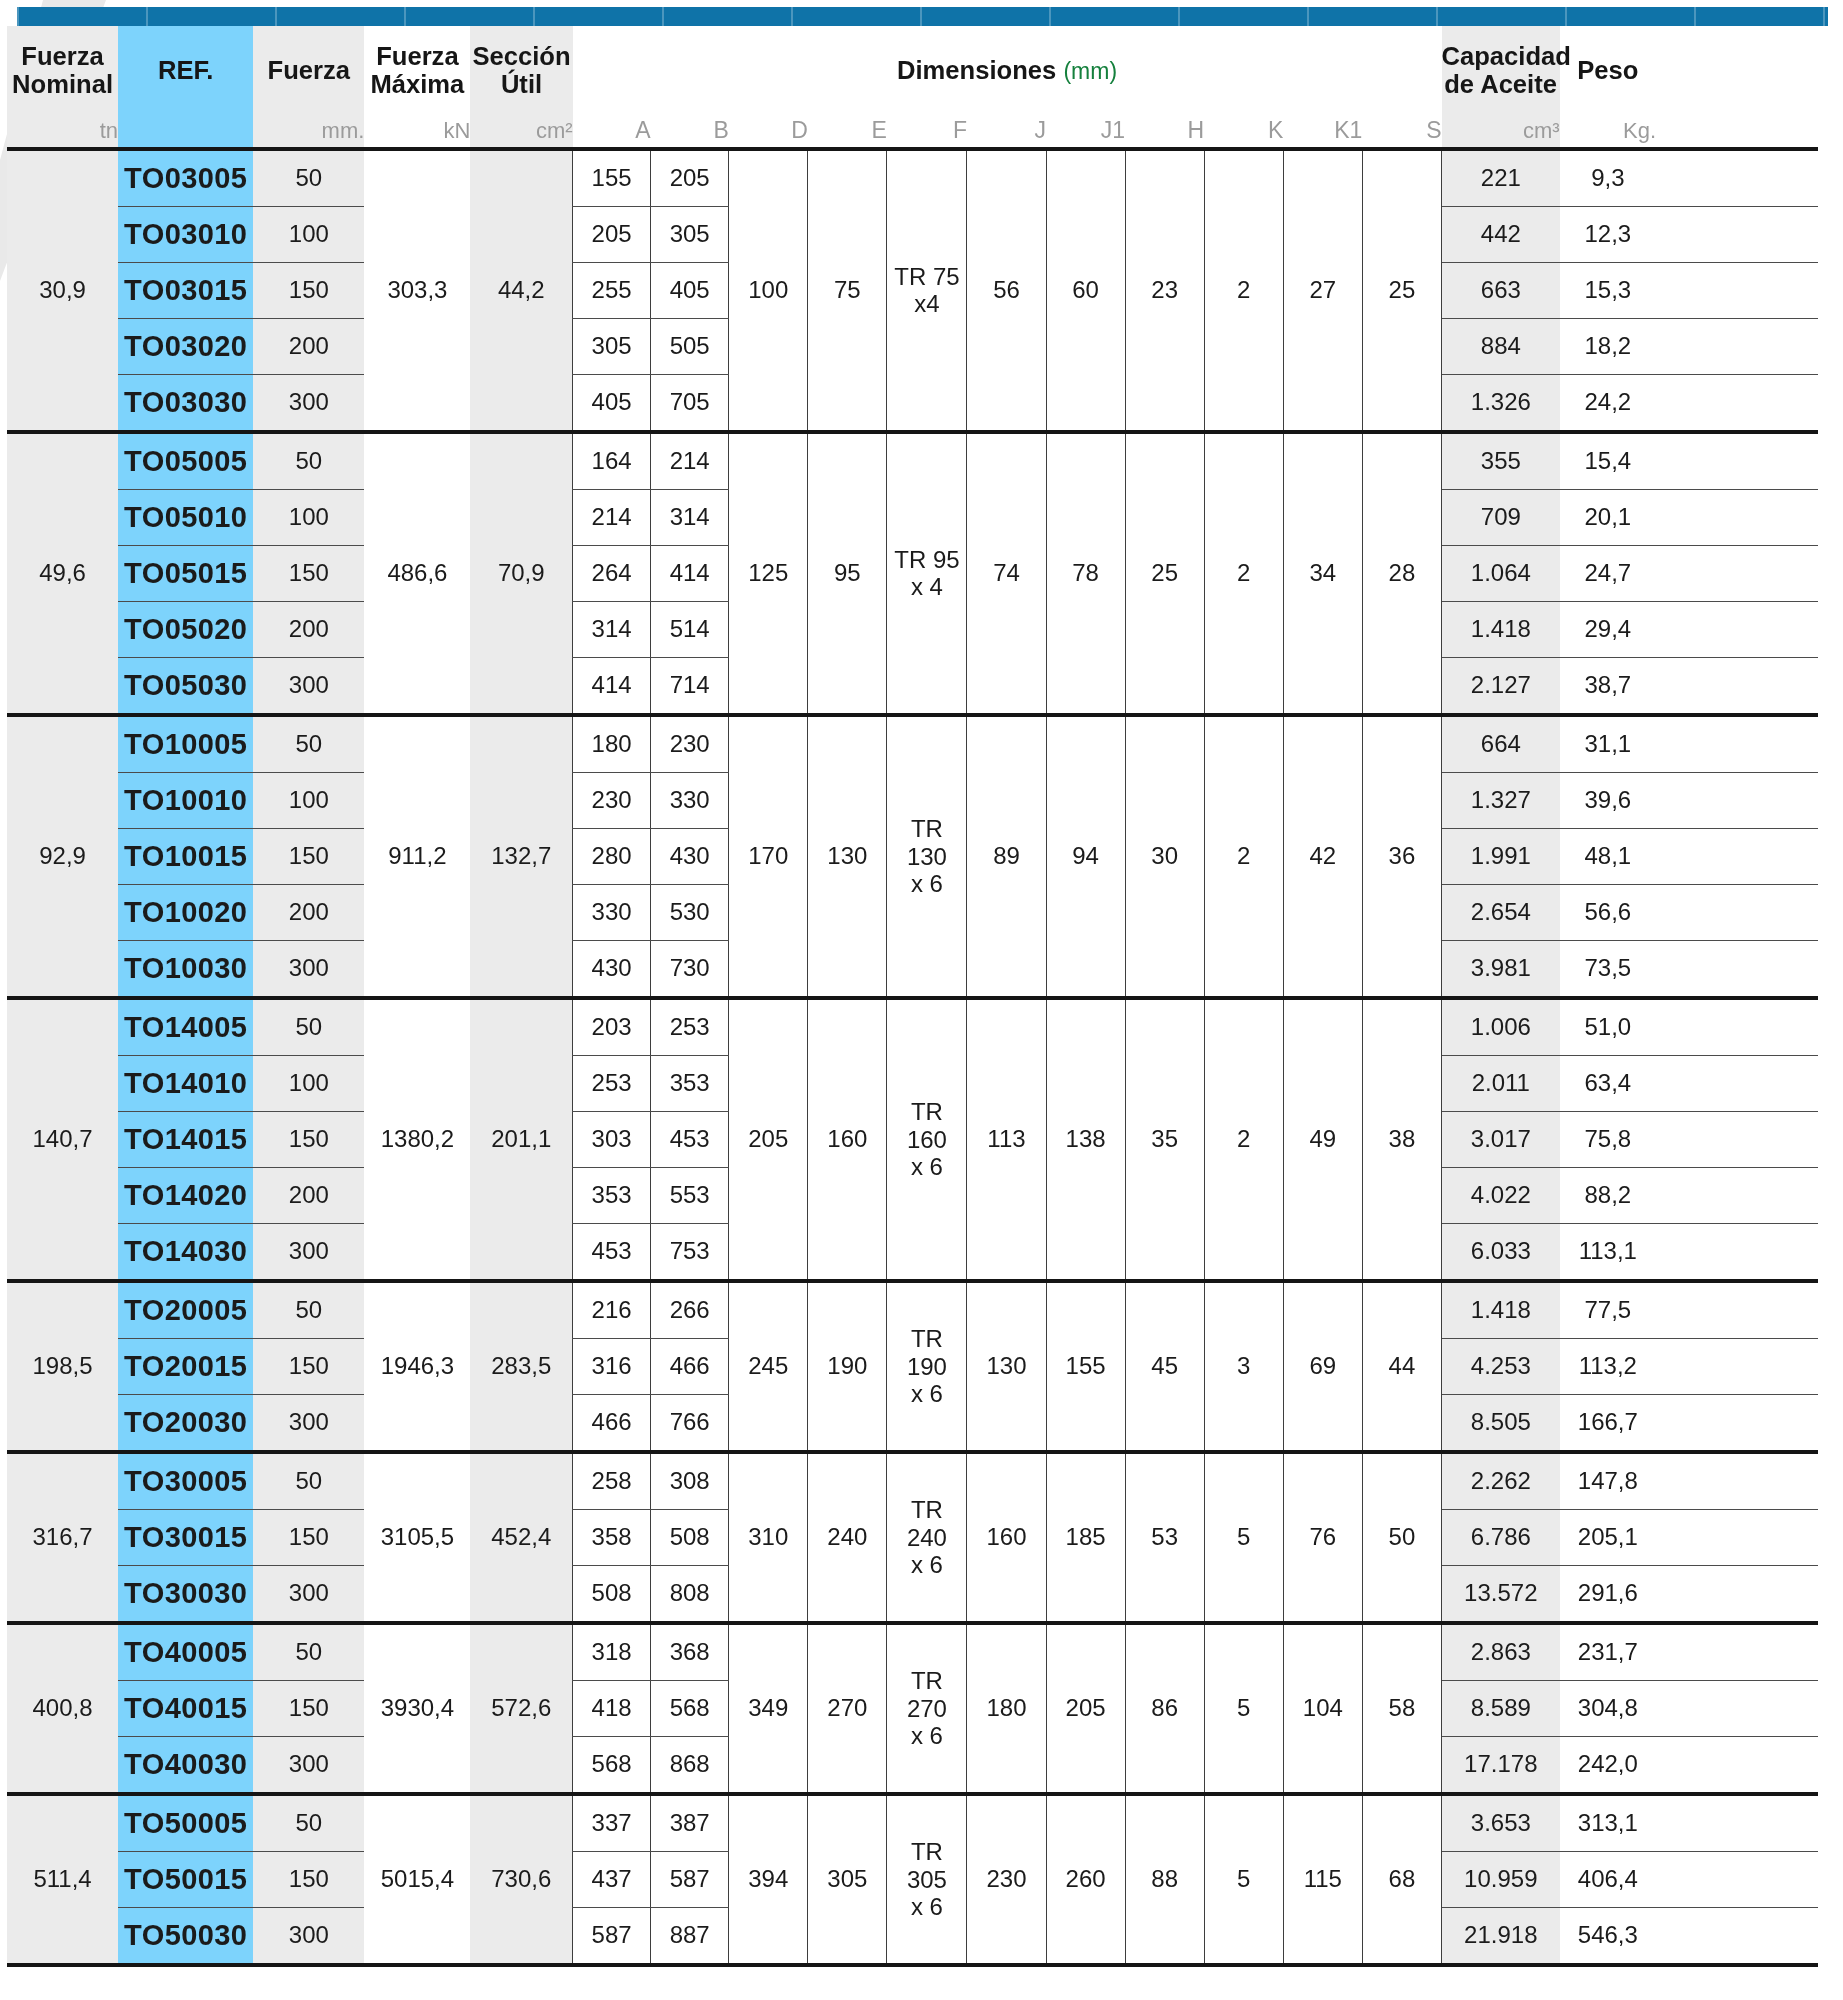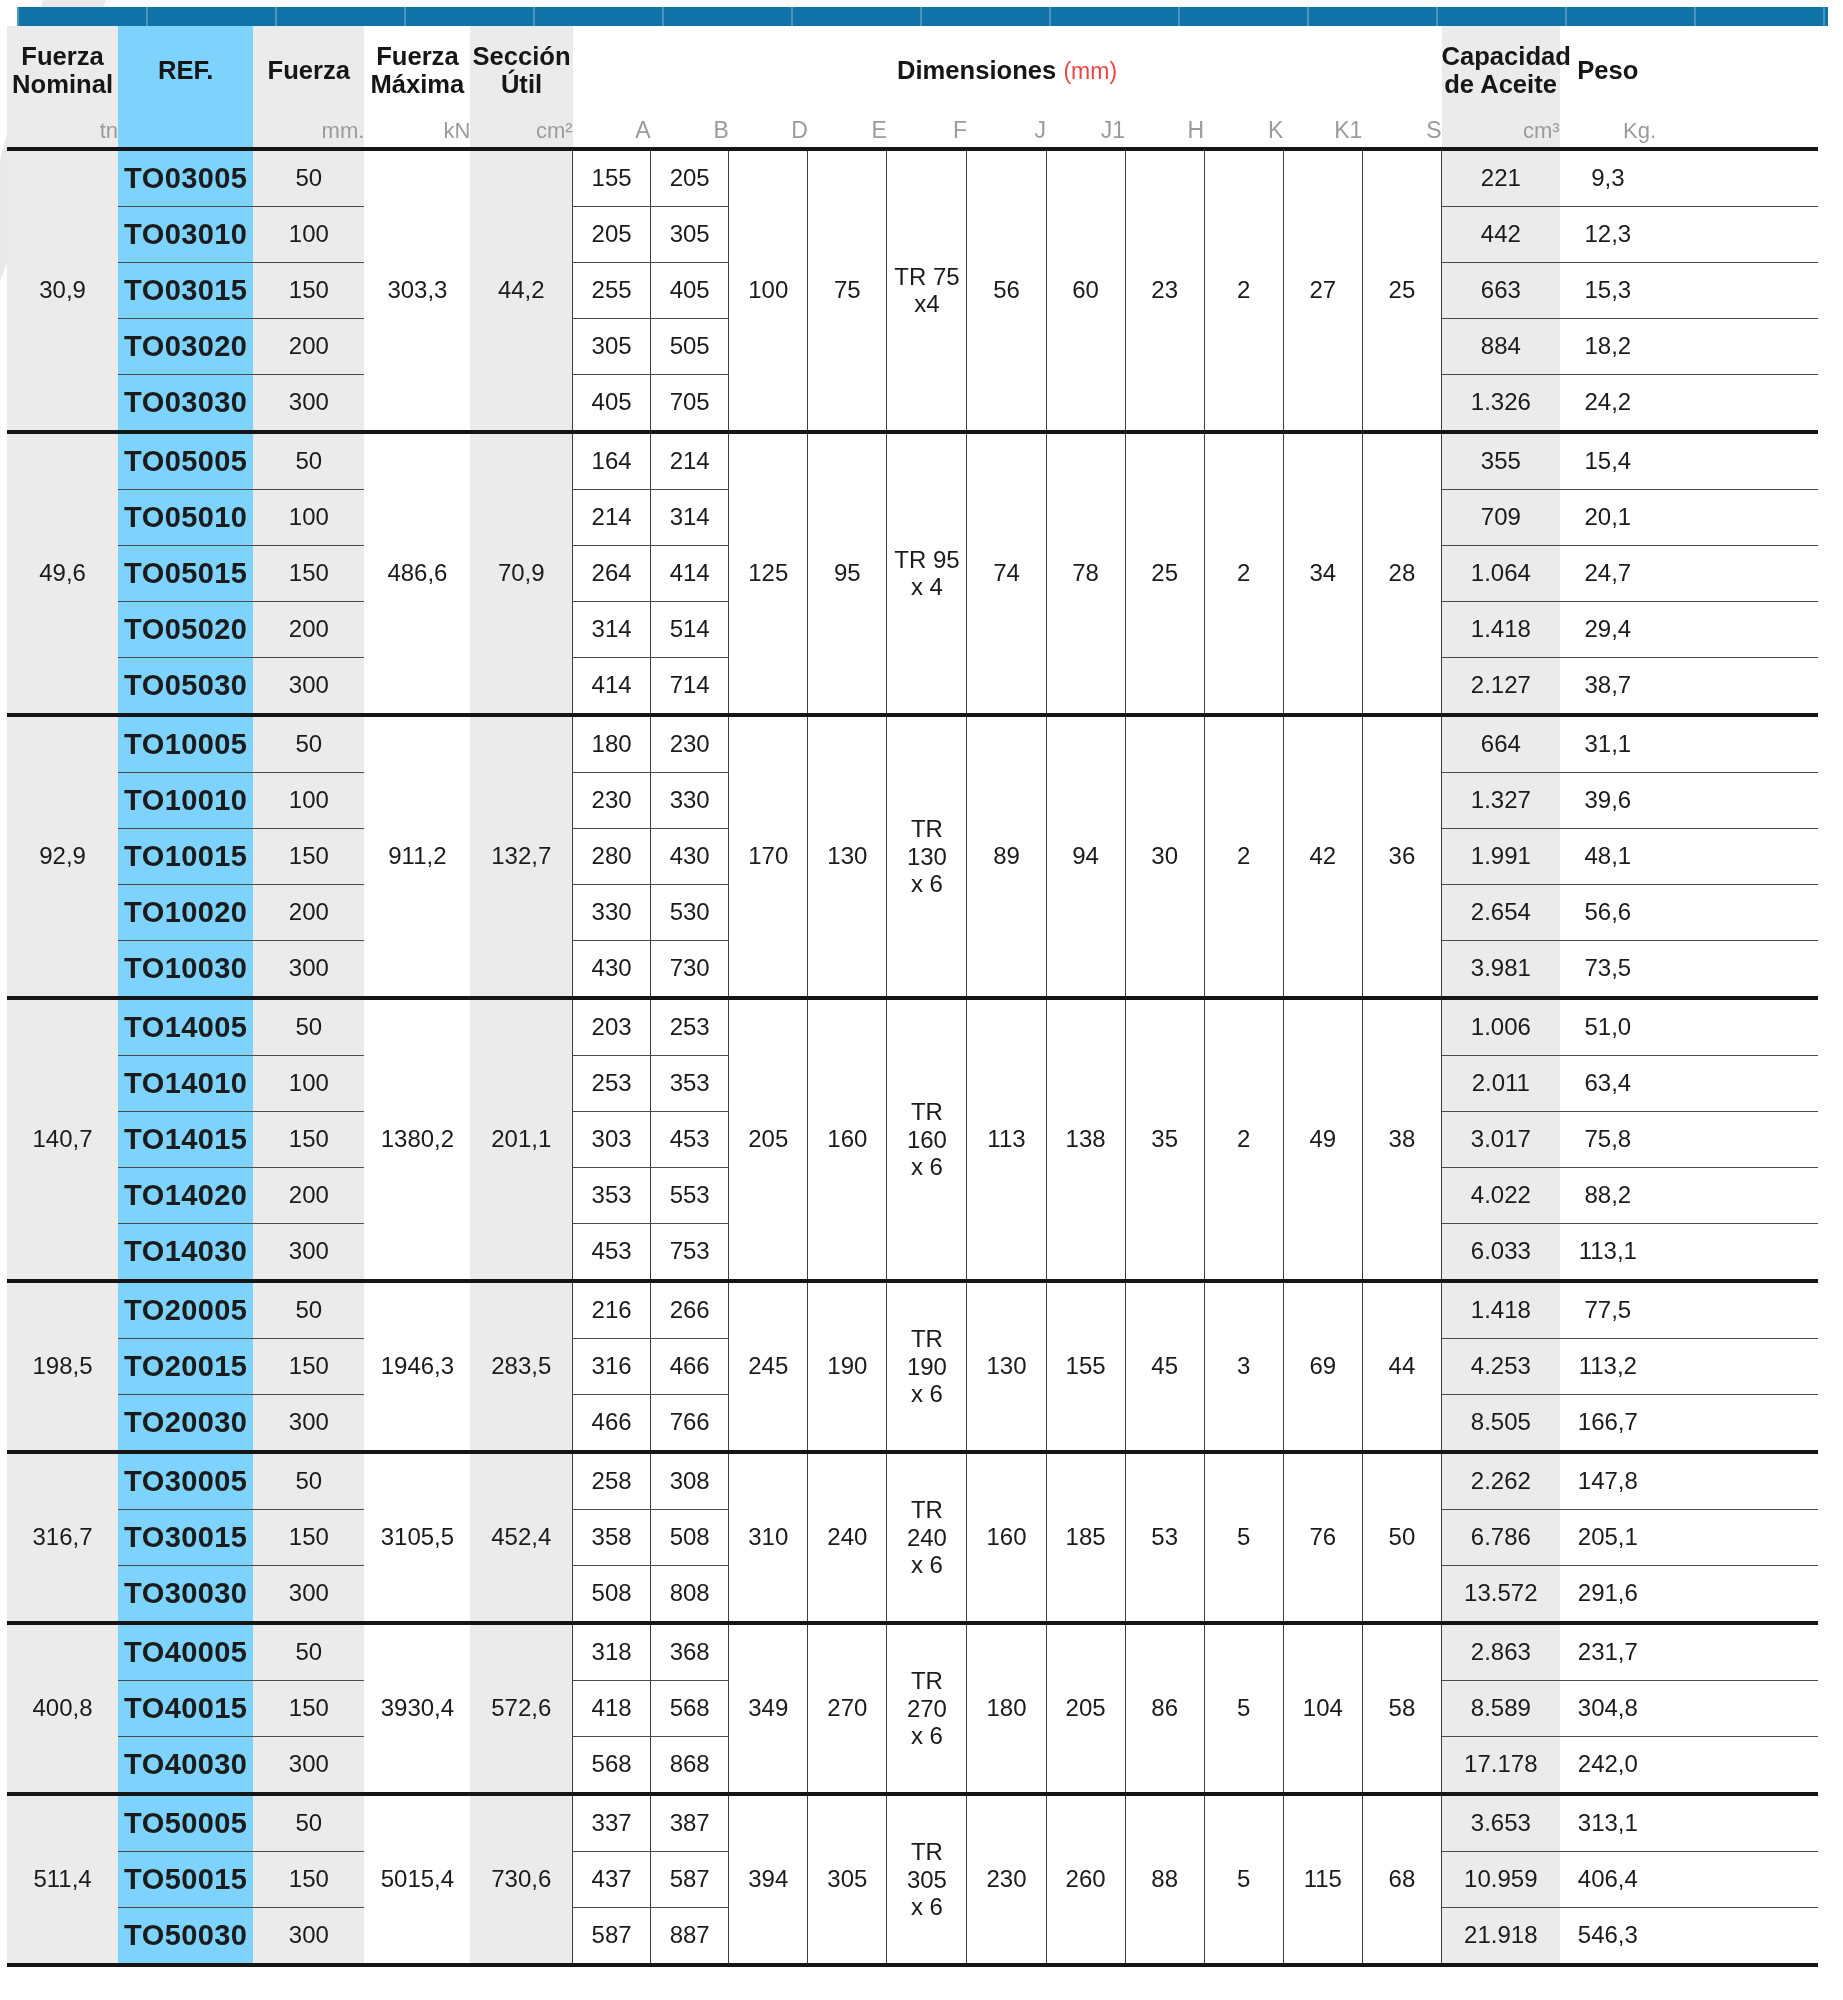--- a/index.html
+++ b/index.html
@@ -13,21 +13,21 @@
 
   table.spec{border-collapse:collapse;table-layout:fixed;margin-left:7px;width:1811px;background:#fff;position:relative;}
 
   .bg-grey{background:#EBEBEB;}
   .bg-blue{background:#7dd3fc;}
 
   thead th{font-weight:bold;color:#161616;text-align:center;vertical-align:middle;padding:0;}
   tr.titles th{height:89px;font-size:25.6px;line-height:1.12;white-space:pre-line;}
   tr.units th{height:32px;font-size:22px;font-weight:normal;color:#9b9b9b;border-bottom:4.3px solid #151515;text-align:right;}
   tr.units th.dimletter{font-size:23px;}
-  .unit-inline{color:#ef4444;font-weight:normal;font-size:23px;}
+  .unit-inline{color:#15803d;font-weight:normal;font-size:23px;}
 
   tbody td{height:55px;text-align:center;vertical-align:middle;font-size:24px;color:#1b1b1b;padding:0;}
   td.ref{font-weight:bold;font-size:29px;letter-spacing:0.4px;}
   td.ref,td.car,td.a,td.b,td.cap,td.peso{border-bottom:1.7px solid #4b4b4b;}
   td.gl{border-bottom:4.3px solid #151515;}
   td.a{border-left:1.7px solid #3e3e3e;border-right:1.7px solid #3e3e3e;}
   td.b,td.dim{border-right:1.7px solid #3e3e3e;}
   td.f{line-height:1.15;}
   .c-peso,td.peso{padding-right:162px;}
 </style>

